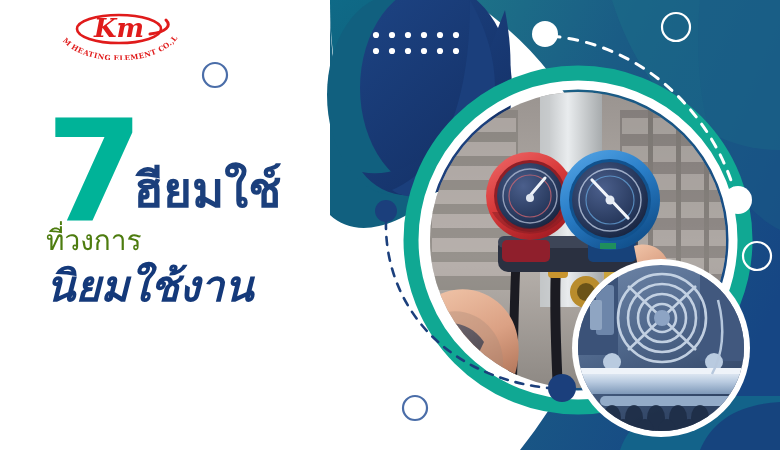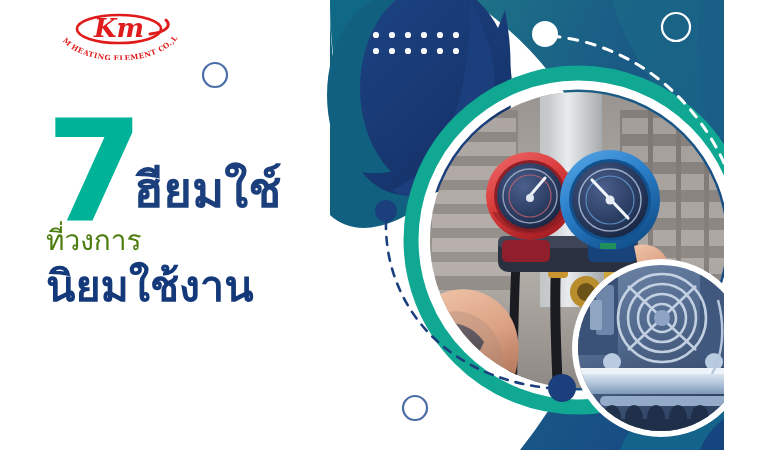--- a/index.html
+++ b/index.html
@@ -5,21 +5,21 @@
   html, body {
     margin: 0;
     padding: 0;
     background: #ffffff;
   }
   body {
     font-family: "DejaVu Sans", "Liberation Sans", sans-serif;
   }
   #banner {
     position: relative;
-    width: 724px;
+    width: 780px;
     height: 450px;
     overflow: hidden;
     background: #ffffff;
   }
   #banner svg.layer {
     position: absolute;
     top: 0;
     left: 0;
     width: 780px;
     height: 450px;
@@ -77,20 +77,21 @@
   .sub-line.second {
     margin-top: -2px;
   }
   .line-final {
     font-size: 43px;
     line-height: 1.05;
     font-weight: 700;
     color: #14397a;
     margin-top: 6px;
     white-space: nowrap;
+    font-style: italic;
   }
 </style>
 </head>
 <body>
 
 <div id="banner">
 
   <svg class="layer" viewBox="0 0 780 450">
     <defs>
       <linearGradient id="bgGrad" x1="0" y1="0" x2="1" y2="0.65">

